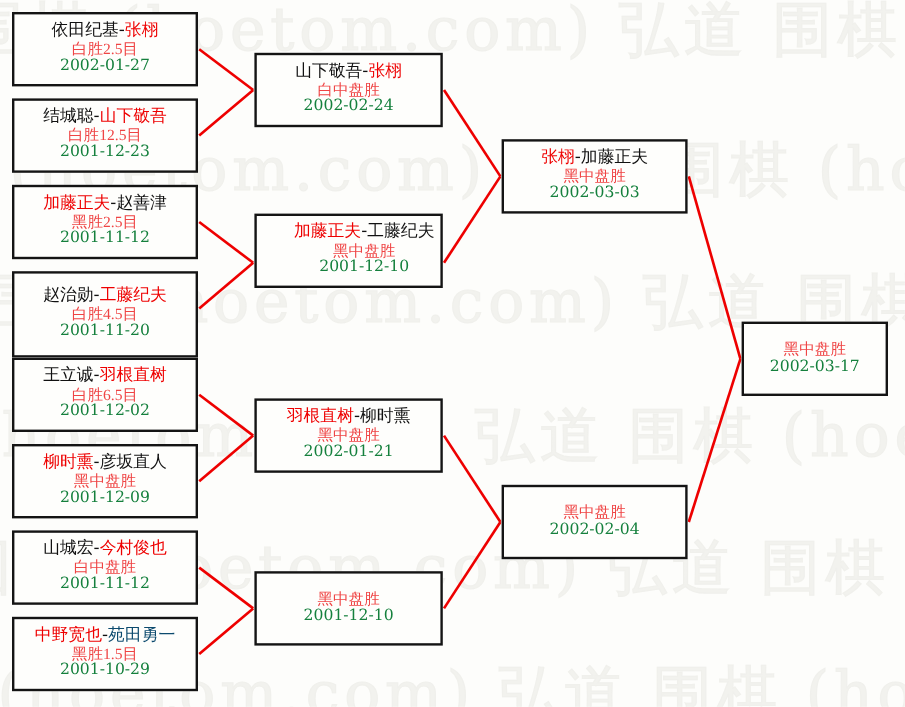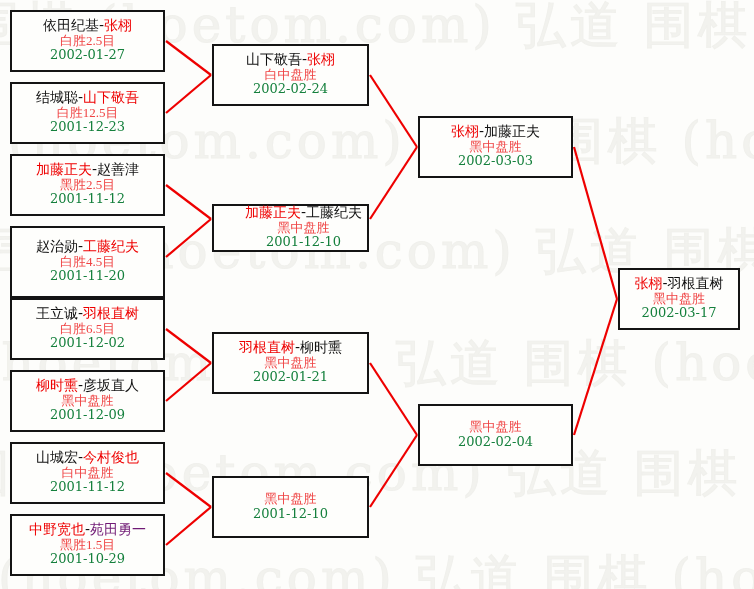--- a/index.html
+++ b/index.html
@@ -105,30 +105,30 @@
         <div class="ln ln1"><span class="win" style="color: rgb(238, 0, 0);">柳时熏</span><span class="dash">-</span><span class="lose" style="color: rgb(17, 17, 17);">彦坂直人</span></div>
         <div class="ln ln2">黑中盘胜</div>
         <div class="ln ln3">2001-12-09</div>
       </div>
       <div class="mbox" style="left: 10px; top: 442px; width: 155px; height: 62px; border-color: rgb(20, 20, 20);">
         <div class="ln ln1"><span class="lose" style="color: rgb(17, 17, 17);">山城宏</span><span class="dash">-</span><span class="win" style="color: rgb(238, 0, 0);">今村俊也</span></div>
         <div class="ln ln2">白中盘胜</div>
         <div class="ln ln3">2001-11-12</div>
       </div>
       <div class="mbox" style="left: 10px; top: 514px; width: 155px; height: 62px; border-color: rgb(20, 20, 20);">
-        <div class="ln ln1"><span class="win" style="color: rgb(238, 0, 0);">中野宽也</span><span class="dash">-</span><span class="lose" style="color: #701a75;">苑田勇一</span></div>
+        <div class="ln ln1"><span class="win" style="color: rgb(238, 0, 0);">中野宽也</span><span class="dash">-</span><span class="lose" style="color: #0c4a6e;">苑田勇一</span></div>
         <div class="ln ln2">黑胜1.5目</div>
         <div class="ln ln3">2001-10-29</div>
       </div>
       <div class="mbox" style="left: 212px; top: 44px; width: 157px; height: 62px; border-color: rgb(20, 20, 20);">
         <div class="ln ln1"><span class="lose" style="color: rgb(17, 17, 17);">山下敬吾</span><span class="dash">-</span><span class="win" style="color: rgb(238, 0, 0);">张栩</span></div>
         <div class="ln ln2">白中盘胜</div>
         <div class="ln ln3">2002-02-24</div>
       </div>
-      <div class="mbox" style="left: 212px; top: 204px; width: 157px; height: 48px; border-color: rgb(20, 20, 20); padding-left: 26px;">
+      <div class="mbox" style="left: 212px; top: 178px; width: 157px; height: 62px; border-color: rgb(20, 20, 20); padding-left: 26px;">
         <div class="ln ln1"><span class="win" style="color: rgb(238, 0, 0);">加藤正夫</span><span class="dash">-</span><span class="lose" style="color: rgb(17, 17, 17);">工藤纪夫</span></div>
         <div class="ln ln2">黑中盘胜</div>
         <div class="ln ln3">2001-12-10</div>
       </div>
       <div class="mbox" style="left: 212px; top: 332px; width: 157px; height: 62px; border-color: rgb(20, 20, 20);">
         <div class="ln ln1"><span class="win" style="color: rgb(238, 0, 0);">羽根直树</span><span class="dash">-</span><span class="lose" style="color: rgb(17, 17, 17);">柳时熏</span></div>
         <div class="ln ln2">黑中盘胜</div>
         <div class="ln ln3">2002-01-21</div>
       </div>
       <div class="mbox" style="left: 212px; top: 476px; width: 157px; height: 62px; border-color: rgb(20, 20, 20);">
@@ -138,19 +138,18 @@
       <div class="mbox" style="left: 418px; top: 116px; width: 155px; height: 62px; border-color: rgb(20, 20, 20);">
         <div class="ln ln1"><span class="win" style="color: rgb(238, 0, 0);">张栩</span><span class="dash">-</span><span class="lose" style="color: rgb(17, 17, 17);">加藤正夫</span></div>
         <div class="ln ln2">黑中盘胜</div>
         <div class="ln ln3">2002-03-03</div>
       </div>
       <div class="mbox" style="left: 418px; top: 404px; width: 155px; height: 62px; border-color: rgb(20, 20, 20);">
         <div class="ln ln2">黑中盘胜</div>
         <div class="ln ln3">2002-02-04</div>
       </div>
       <div class="mbox" style="left: 618px; top: 268px; width: 122px; height: 62px; border-color: rgb(20, 20, 20);">
-        <div class="ln ln1"><span class="win" style="color: rgb(238, 0, 0);">张栩</span><span class="dash">-</span><span class="lose" style="color: rgb(17, 17, 17);">羽根直树</span></div>
         <div class="ln ln2">黑中盘胜</div>
         <div class="ln ln3">2002-03-17</div>
       </div>
     </div>
 
 </div>
 
 </body></html>

